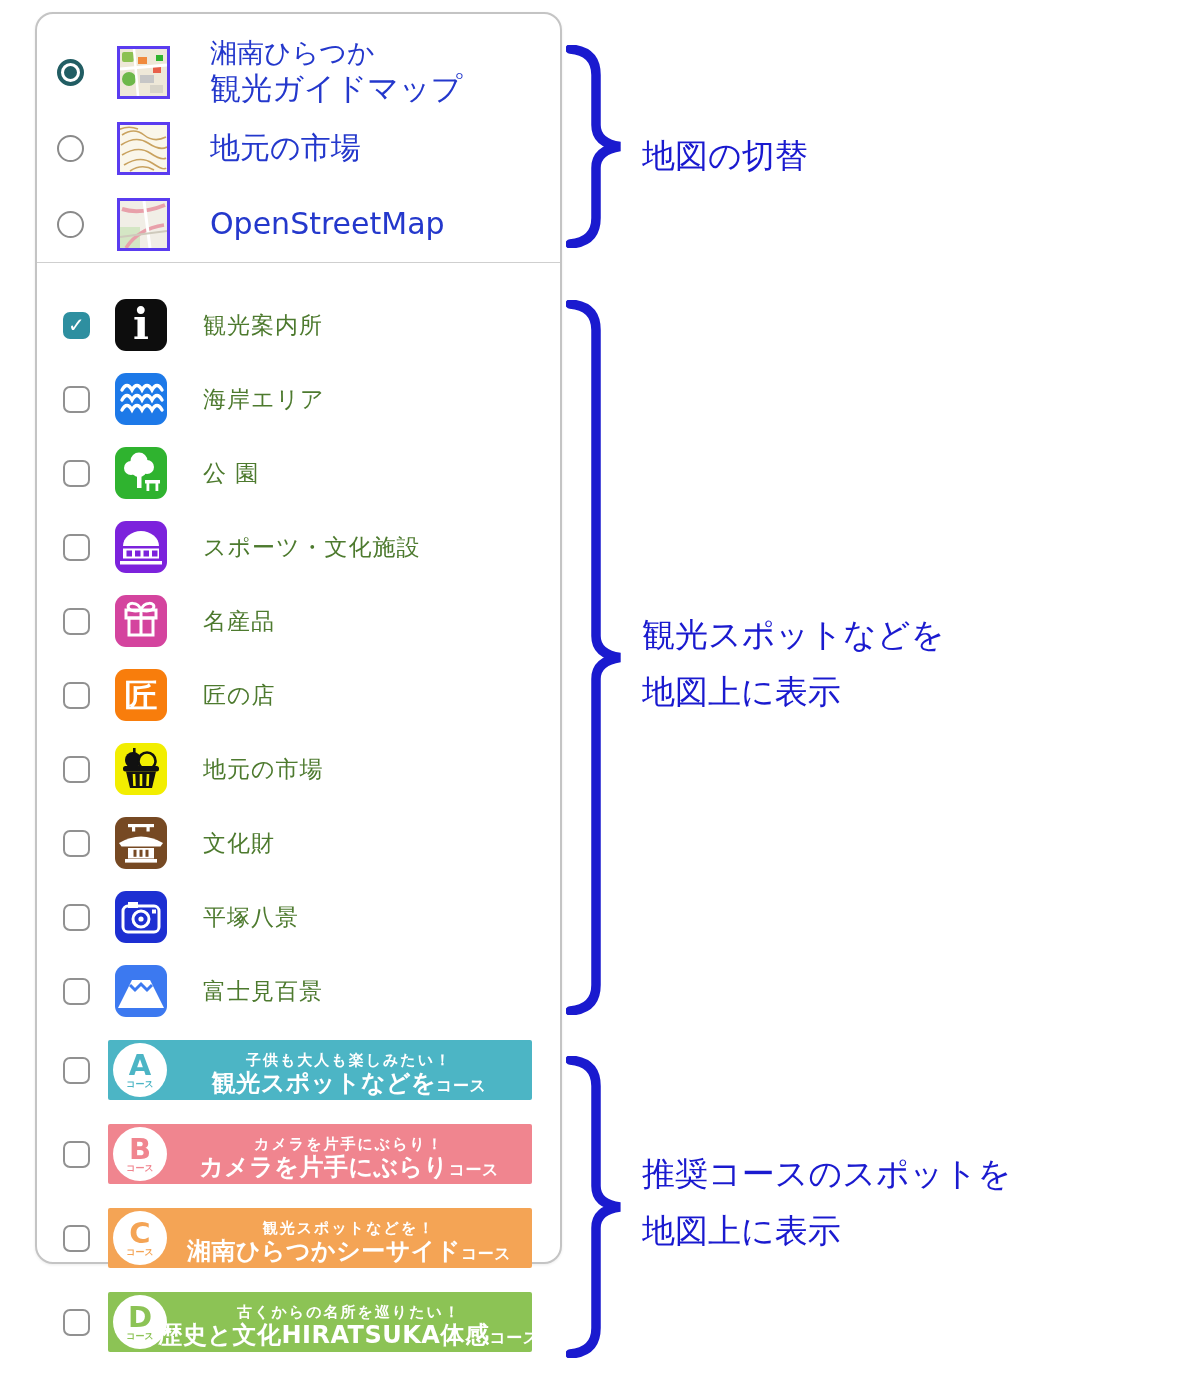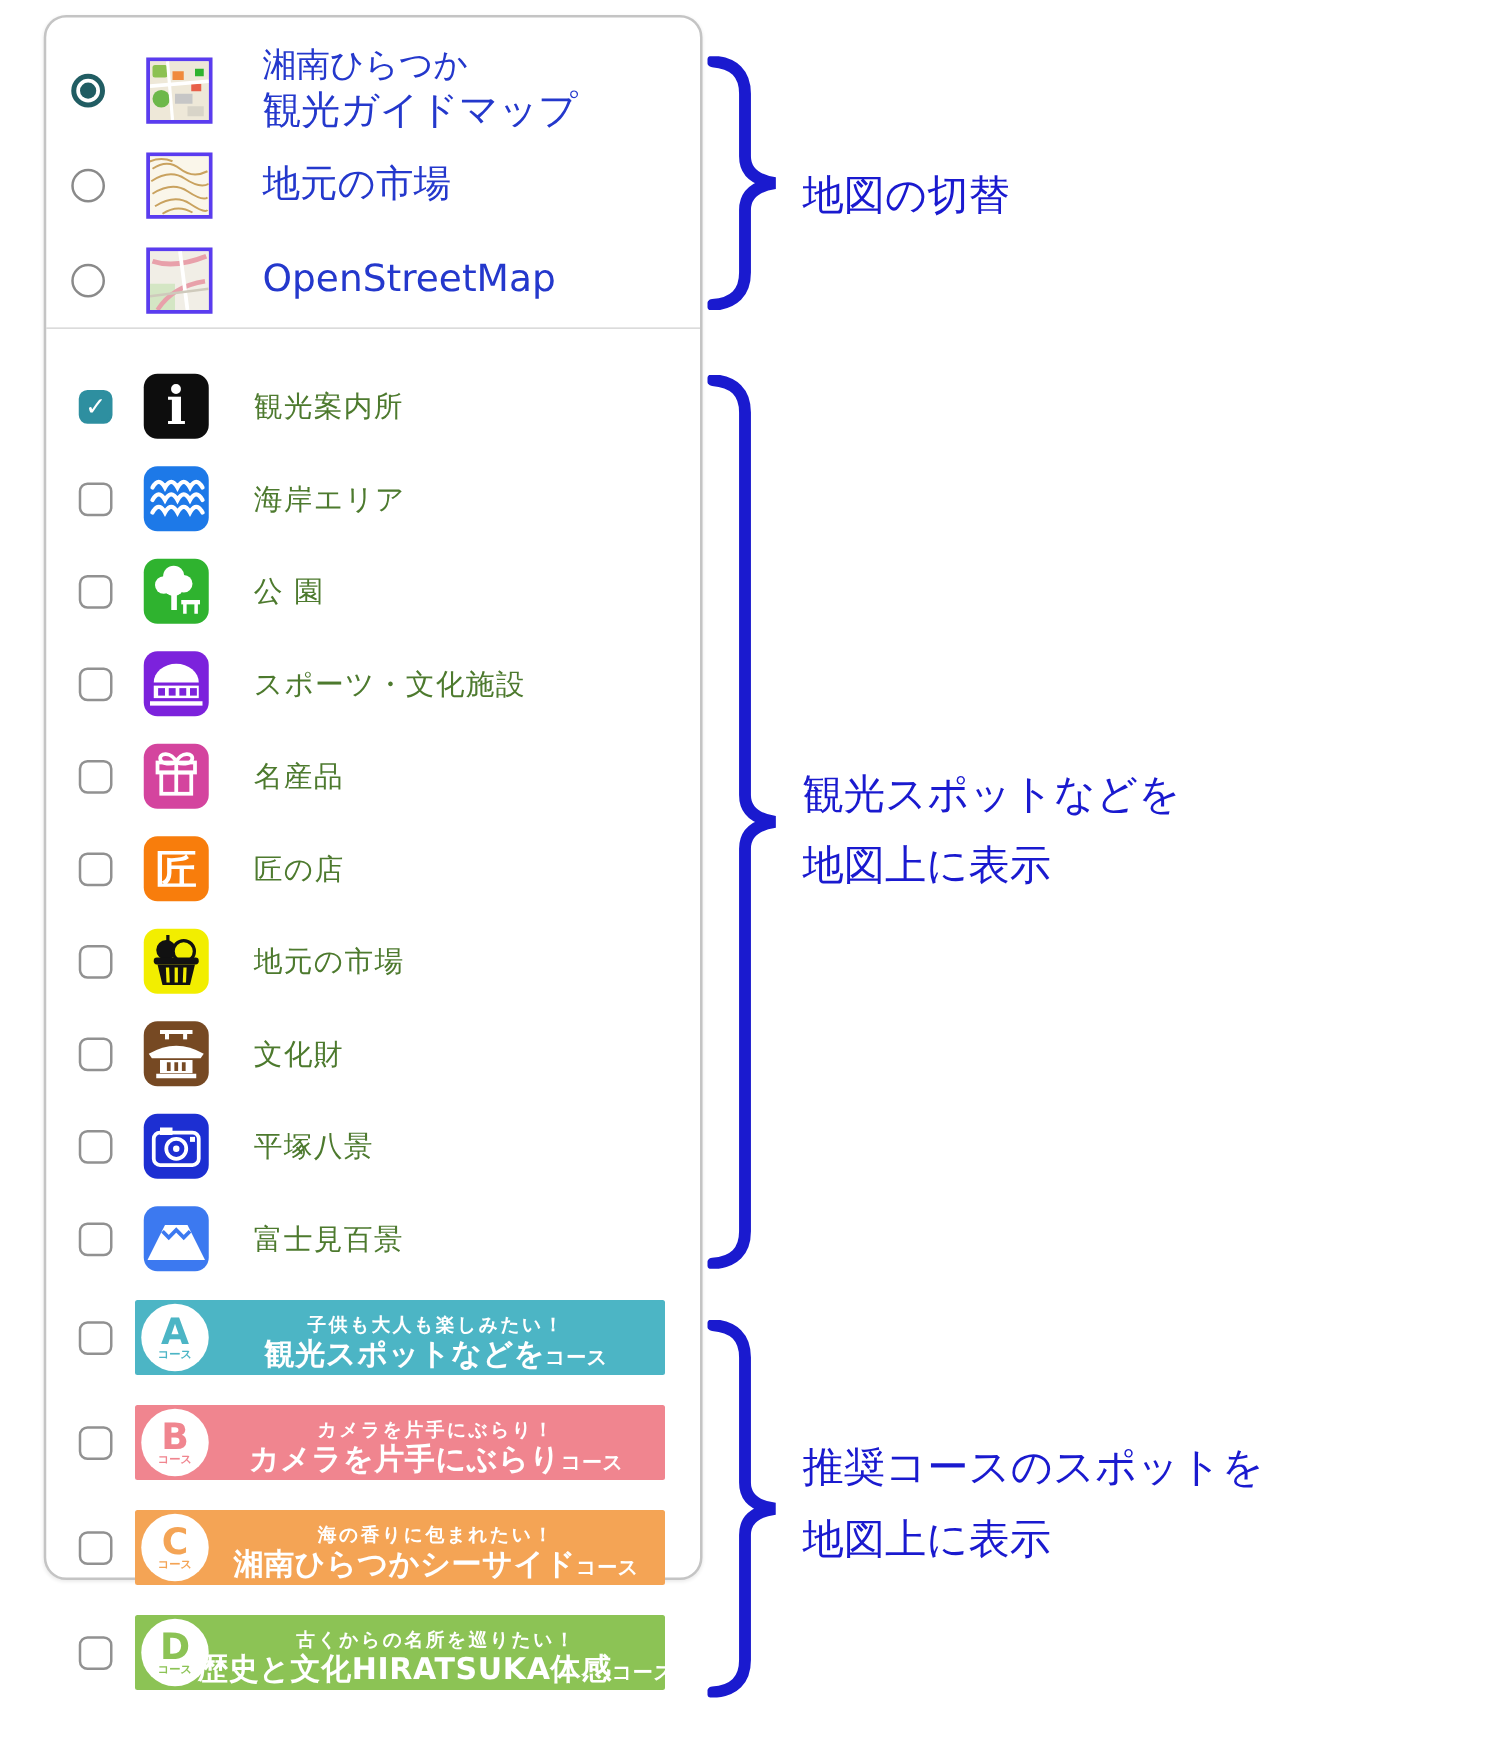--- a/index.html
+++ b/index.html
@@ -308,21 +308,21 @@
     </div>
 
     <div class="course-row" style="top:1194px">
       <span class="checkbox"></span>
       <span class="banner" style="background-color: rgb(244, 164, 85);">
         <span class="badge">
           <span class="letter" style="color: rgb(244, 164, 85);">C</span>
           <span class="word" style="color: rgb(244, 164, 85);">コース</span>
         </span>
         <span class="texts">
-          <span class="course-tagline">海の香りに包まれたい！</span>
+          <span class="course-tagline">観光スポットなどを！</span>
           <span class="course-title"><span>湘南ひらつかシーサイド</span><span class="suffix">コース</span></span>
         </span>
       </span>
     </div>
 
     <div class="course-row" style="top:1278px">
       <span class="checkbox"></span>
       <span class="banner" style="background-color: rgb(140, 195, 85);">
         <span class="badge">
           <span class="letter" style="color: rgb(140, 195, 85);">D</span>

